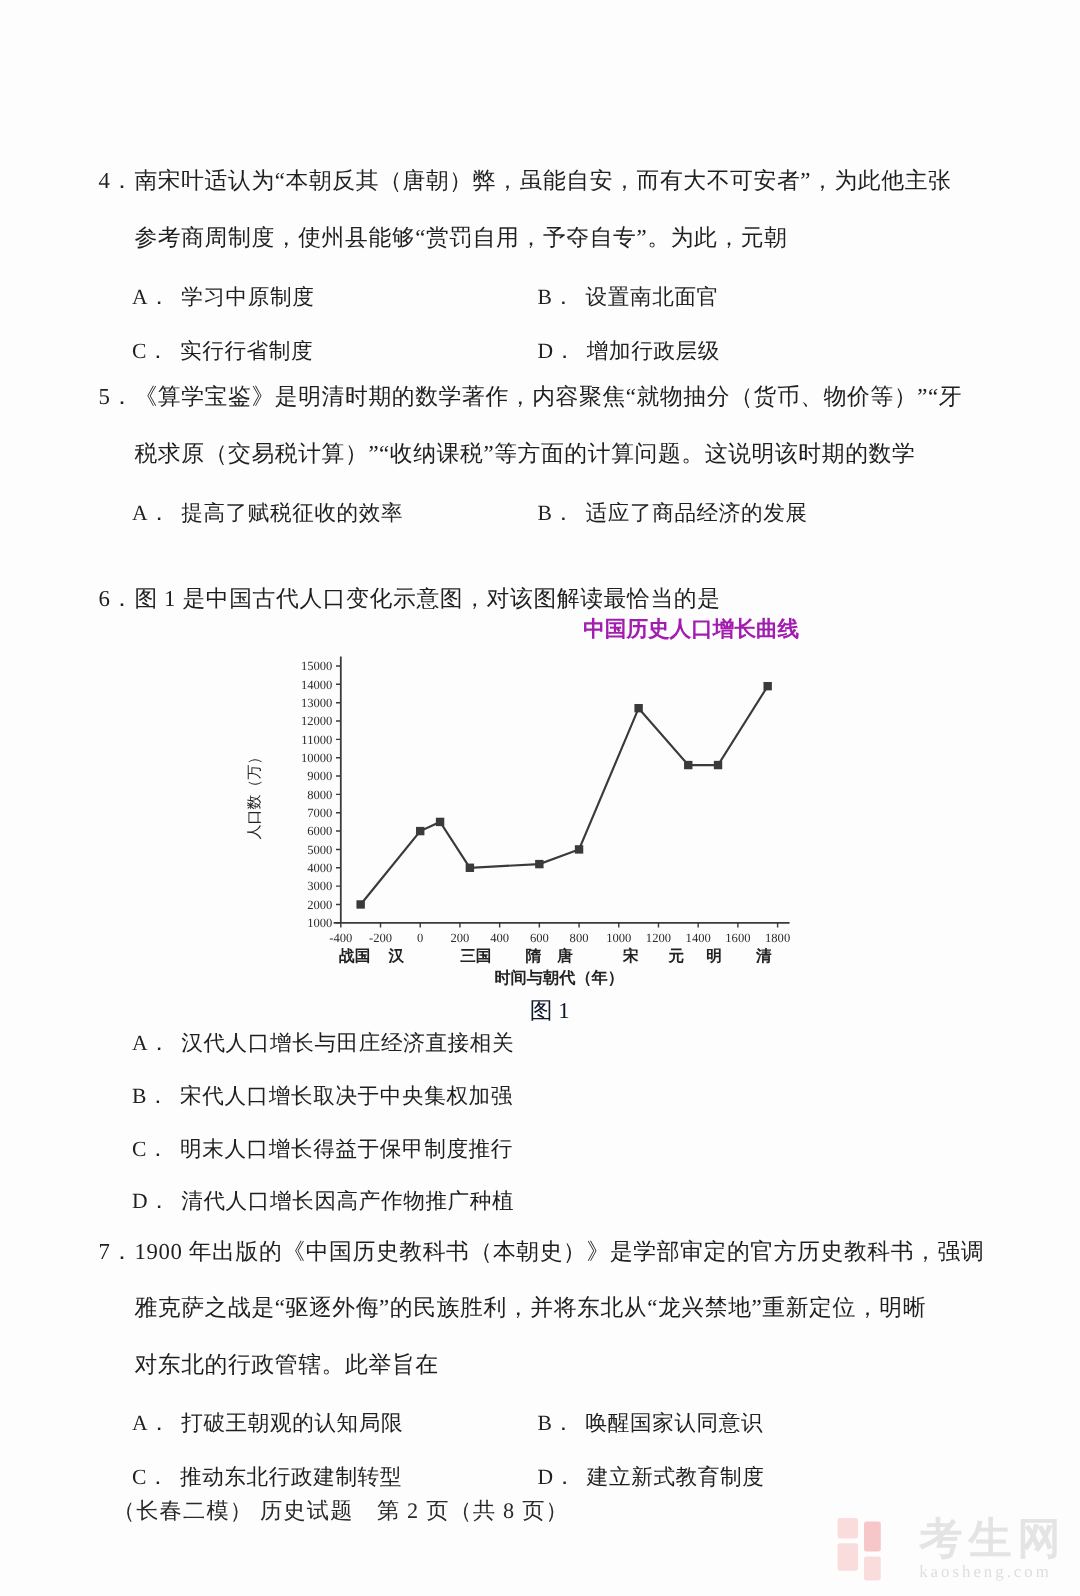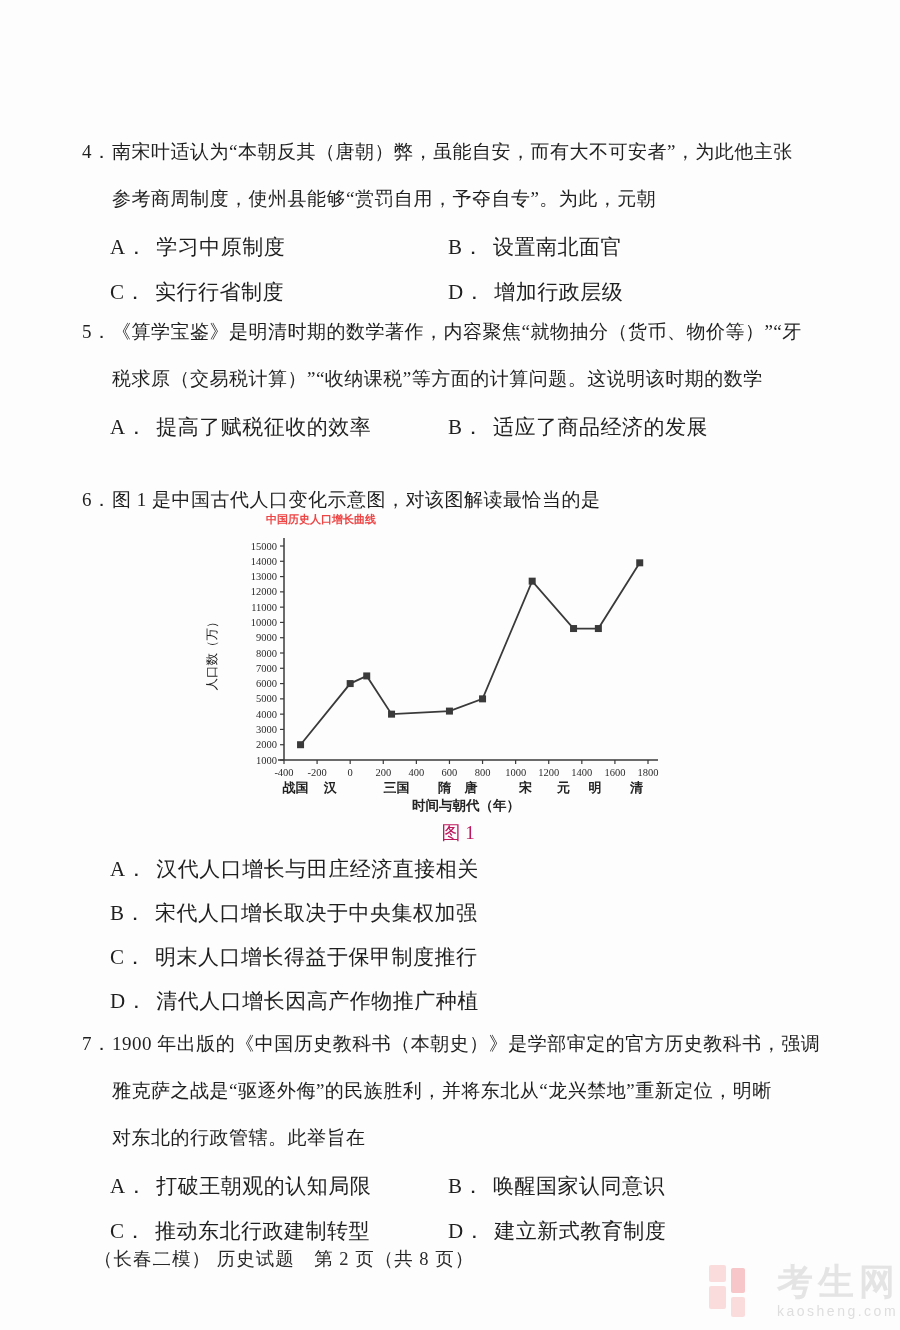--- a/index.html
+++ b/index.html
@@ -6,47 +6,47 @@
   body{
     width:900px;height:1330px;position:relative;overflow:hidden;
     background:#fdfdfd;color:#1f1f1f;
     font-family:"Liberation Serif","DejaVu Serif",serif;
   }
   .block{position:absolute;left:82px;right:36px;}
   .stem{display:flex;align-items:flex-start;font-size:19px;letter-spacing:.5px;}
   .qnum{flex:none;width:30px;line-height:23px;}
   .stem-lines{flex:1;}
   .stem-lines .sline{line-height:23px;margin-bottom:24px;font-family:Liberation Serif, serif;}
-  .options{padding-left:28px;font-size:21px;letter-spacing:.5px;}
+  .options{padding-left:28px;font-size:18px;letter-spacing:.5px;}
   .options.two-col{display:grid;grid-template-columns:338px auto;row-gap:22px;margin-top:2px;}
   .options.one-col .opt{margin-bottom:21px;}
   .opt{line-height:23px;white-space:nowrap;}
   .opt .olabel{margin-right:9px;}
   
   #figure{position:absolute;left:196px;top:512px;width:480px;}
-  .fig-title{width:400px;margin-left:70px;text-align:left;font-size:11px;font-weight:bold;
-             font-family:"Liberation Sans","DejaVu Sans",sans-serif;color:#ef4444;}
+  .fig-title{width:400px;margin-left:70px;text-align:right;font-size:18px;font-weight:bold;
+             font-family:"Liberation Sans","DejaVu Sans",sans-serif;color:#a21caf;}
   #figure svg{display:block;margin-top:3px;}
-  .fig-caption{width:400px;margin-left:62px;text-align:center;font-size:19px;margin-top:2px;color:#be185d;}
+  .fig-caption{width:400px;margin-left:62px;text-align:center;font-size:19px;margin-top:2px;color:#0f172a;}
   
   #footer{position:absolute;left:94px;top:1246px;width:680px;text-align:left;
           font-size:18.5px;letter-spacing:1px;color:#2a2a2a;}
   
-  #watermark{position:absolute;right:0;bottom:12px;display:flex;align-items:center;gap:14px;}
+  #watermark{position:absolute;right:11px;bottom:12px;display:flex;align-items:center;gap:14px;}
   .wm-logo{position:relative;width:54px;height:54px;flex:none;}
   .wm-logo div{position:absolute;border-radius:2px;}
   .wm-b1{left:0;top:1px;width:17px;height:17px;}
   .wm-b2{left:22px;top:4px;width:14px;height:25px;}
   .wm-b3{left:0;top:22px;width:17px;height:23px;}
   .wm-b4{left:22px;top:33px;width:14px;height:20px;}
   .wm-text{display:flex;flex-direction:column;line-height:1;}
   .wm-name{font-size:36px;font-weight:bold;letter-spacing:5px;
            font-family:"Liberation Sans","DejaVu Sans",sans-serif;}
   .wm-url{font-size:14px;letter-spacing:2.5px;margin-top:4px;
-          font-family:Liberation Sans, sans-serif;}
+          font-family:Liberation Serif, serif;}
   svg text{font-family:"Liberation Serif","DejaVu Serif",serif;}
 </style>
 </head>
 <body>
 
 <section class="block" style="top:140px">
   <div class="stem">
     <span class="qnum">4．</span>
     <div class="stem-lines">
       <div class="sline">南宋叶适认为“本朝反其（唐朝）弊，虽能自安，而有大不可安者”，为此他主张</div>

